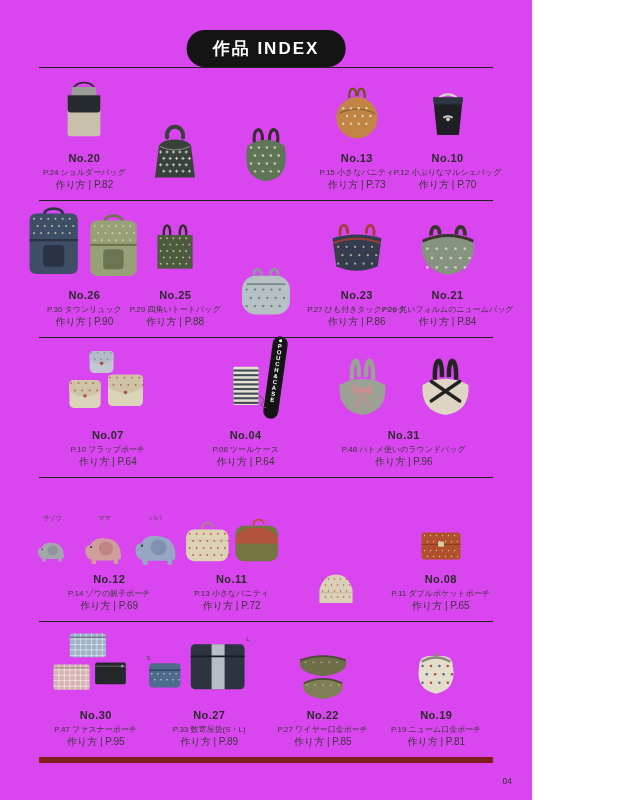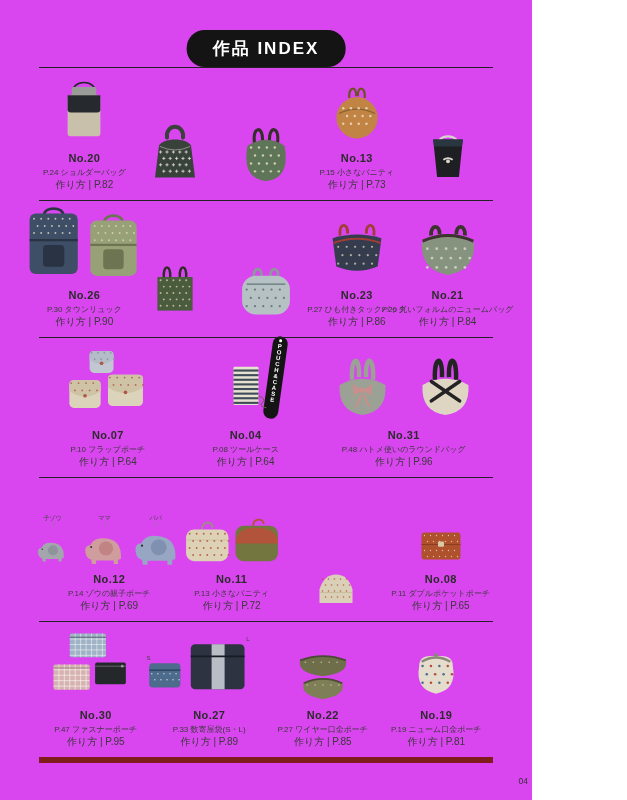--- a/index.html
+++ b/index.html
@@ -20,21 +20,21 @@
   .cap{text-align:center;margin-top:3px;line-height:1.25;}
   .no{font-size:11px;font-weight:bold;color:#2b2b2b;letter-spacing:.4px;}
   .title{font-size:8px;color:#3a3a3a;margin-top:2px;white-space:nowrap;}
   .howto{font-size:10px;color:#3a3a3a;margin-top:1px;white-space:nowrap;}
   .hang-tag{position:absolute;background:#141414;color:#fff;border-radius:8px;
     display:flex;flex-direction:column;align-items:center;padding:3px 0 4px;}
   .hang-tag .hole{width:3px;height:3px;border-radius:50%;background:#fff;margin-bottom:1px;flex:none;}
   .tag-text{writing-mode:vertical-rl;text-orientation:upright;font-weight:bold;line-height:1;}
   .tag-bag{top:60px;left:551px;width:17px;height:44px;transform:rotate(18deg);font-size:7.5px;}
   .tag-pouch{top:336px;left:268px;width:15px;height:76px;transform:rotate(8deg);font-size:6px;}
-  .page-num{position:absolute;right:4px;bottom:14px;font-size:8.5px;color:#333;}
+  .page-num{position:absolute;right:20px;bottom:14px;font-size:8.5px;color:#333;}
 </style>
 </head>
 <body>
 
 <div class="page">
   <div class="header-pill">
     <span>作品 INDEX</span>
   </div>
 
   <div class="hang-tag tag-bag">
@@ -146,20 +146,25 @@
         <figure class="item" style="margin:0">
     <div class="art">
             <svg viewBox="0 0 100 80" width="78" height="78">
               <path d="M37 38 C30 14 70 14 63 38" fill="none" stroke="#d8d5cc" stroke-width="3"></path>
   <path d="M31 24 h38 l-5 48 h-28 z" fill="#1d1f22"></path>
   <path d="M31 24 h38 l-1.3 9 h-35.4 z" fill="#2a3640"></path>
   <path d="M44 50 q6 -4 12 0" stroke="#d8d5cc" stroke-width="2.5" fill="none"></path>
   <circle cx="50" cy="52" r="2.5" fill="#d8d5cc"></circle>
             </svg>
           </div>
+    <figcaption class="cap">
+      <div class="no">No.10</div>
+      <div class="title">P.12 小ぶりなマルシェバッグ</div>
+      <div class="howto">作り方 | P.70</div>
+    </figcaption>
   </figure>
       </section>
       <section class="row r2">
         <figure class="item" style="margin:0">
     <div class="art">
             <svg viewBox="0 0 130 92" width="116" height="88">
               <path d="M20.2 16 C20.2 6 41.8 6 41.8 16" stroke="#2a3343" stroke-width="3" fill="none"></path>
    <rect x="4" y="14" width="54" height="68" rx="7" fill="#3d4e66"></rect>
    <path d="M4 43.92 h54" stroke="#2a3343" stroke-width="2.5"></path>
    <rect x="19.12" y="49.36" width="23.76" height="24.48" rx="4" fill="#2a3343"></rect>
@@ -236,20 +241,25 @@
               <circle cx="52" cy="58" r="1.2" fill="#d4cba8" opacity=".85"></circle>
               <circle cx="60" cy="58" r="1.2" fill="#d4cba8" opacity=".85"></circle>
               <circle cx="68" cy="58" r="1.2" fill="#d4cba8" opacity=".85"></circle>
               <circle cx="32" cy="66" r="1.2" fill="#d4cba8" opacity=".85"></circle>
               <circle cx="40" cy="66" r="1.2" fill="#d4cba8" opacity=".85"></circle>
               <circle cx="48" cy="66" r="1.2" fill="#d4cba8" opacity=".85"></circle>
               <circle cx="56" cy="66" r="1.2" fill="#d4cba8" opacity=".85"></circle>
               <circle cx="64" cy="66" r="1.2" fill="#d4cba8" opacity=".85"></circle>
             </svg>
           </div>
+    <figcaption class="cap">
+      <div class="no">No.25</div>
+      <div class="title">P.29 四角いトートバッグ</div>
+      <div class="howto">作り方 | P.88</div>
+    </figcaption>
   </figure>
         <figure class="item" style="margin:0">
     <div class="art">
             <svg viewBox="0 0 100 80" width="92" height="86">
               <path d="M37 32 C35 20 46 20 45 30 M55 30 C54 20 65 20 63 32" stroke="#8d979c" stroke-width="3" fill="none"></path>
   <rect x="24" y="30" width="52" height="42" rx="15" fill="#b5c1c2"></rect>
   <path d="M29 39 h42" stroke="#64747b" stroke-width="1.4"></path>
               <circle cx="29" cy="45" r="1.2" fill="#5d6d74" opacity=".85"></circle>
               <circle cx="38" cy="45" r="1.2" fill="#5d6d74" opacity=".85"></circle>
               <circle cx="47" cy="45" r="1.2" fill="#5d6d74" opacity=".85"></circle>

